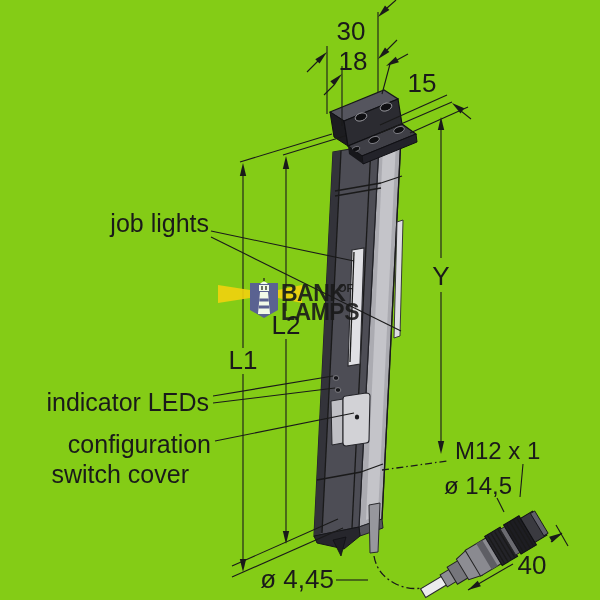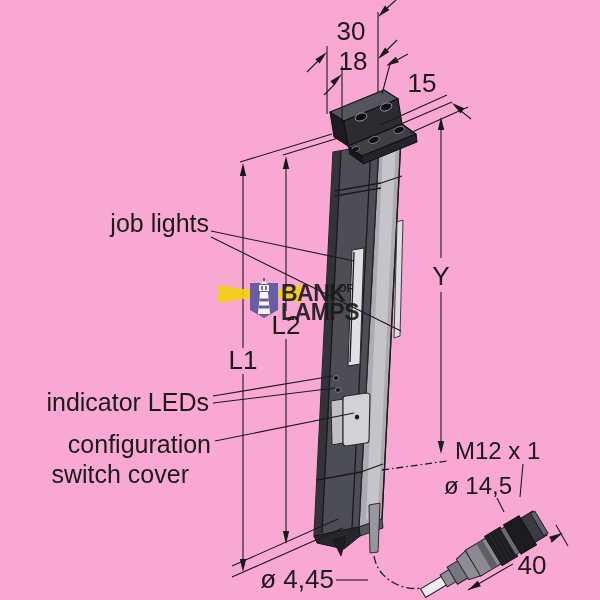--- a/index.html
+++ b/index.html
@@ -1,16 +1,16 @@
 <!DOCTYPE html>
 <html><head>
 <meta charset="utf-8">
 <style>
   html,body{margin:0;padding:0;background:#ffffff;}
-  .stage{width:600px;height:600px;position:relative;background:#f9a8d4;overflow:hidden;
+  .stage{width:600px;height:600px;position:relative;background:#84cc16;overflow:hidden;
          font-family:"Liberation Sans","DejaVu Sans",sans-serif;}
   svg text{font-family:"Liberation Sans","DejaVu Sans",sans-serif;fill:#1a1a1a;}
   .dimtxt{font-size:26px;}
   .lbltxt{font-size:25px;}
   .conntxt{font-size:24px;}
   .wm-big{font-size:23px;font-weight:bold;letter-spacing:-0.5px;}
   .wm-small{font-size:11px;font-weight:bold;}
   line,polyline,path.ln{stroke:#1a1a1a;stroke-width:1.3;fill:none;}
   .thin{stroke-width:1.1;}
   .arr{fill:#1a1a1a;stroke:none;}

